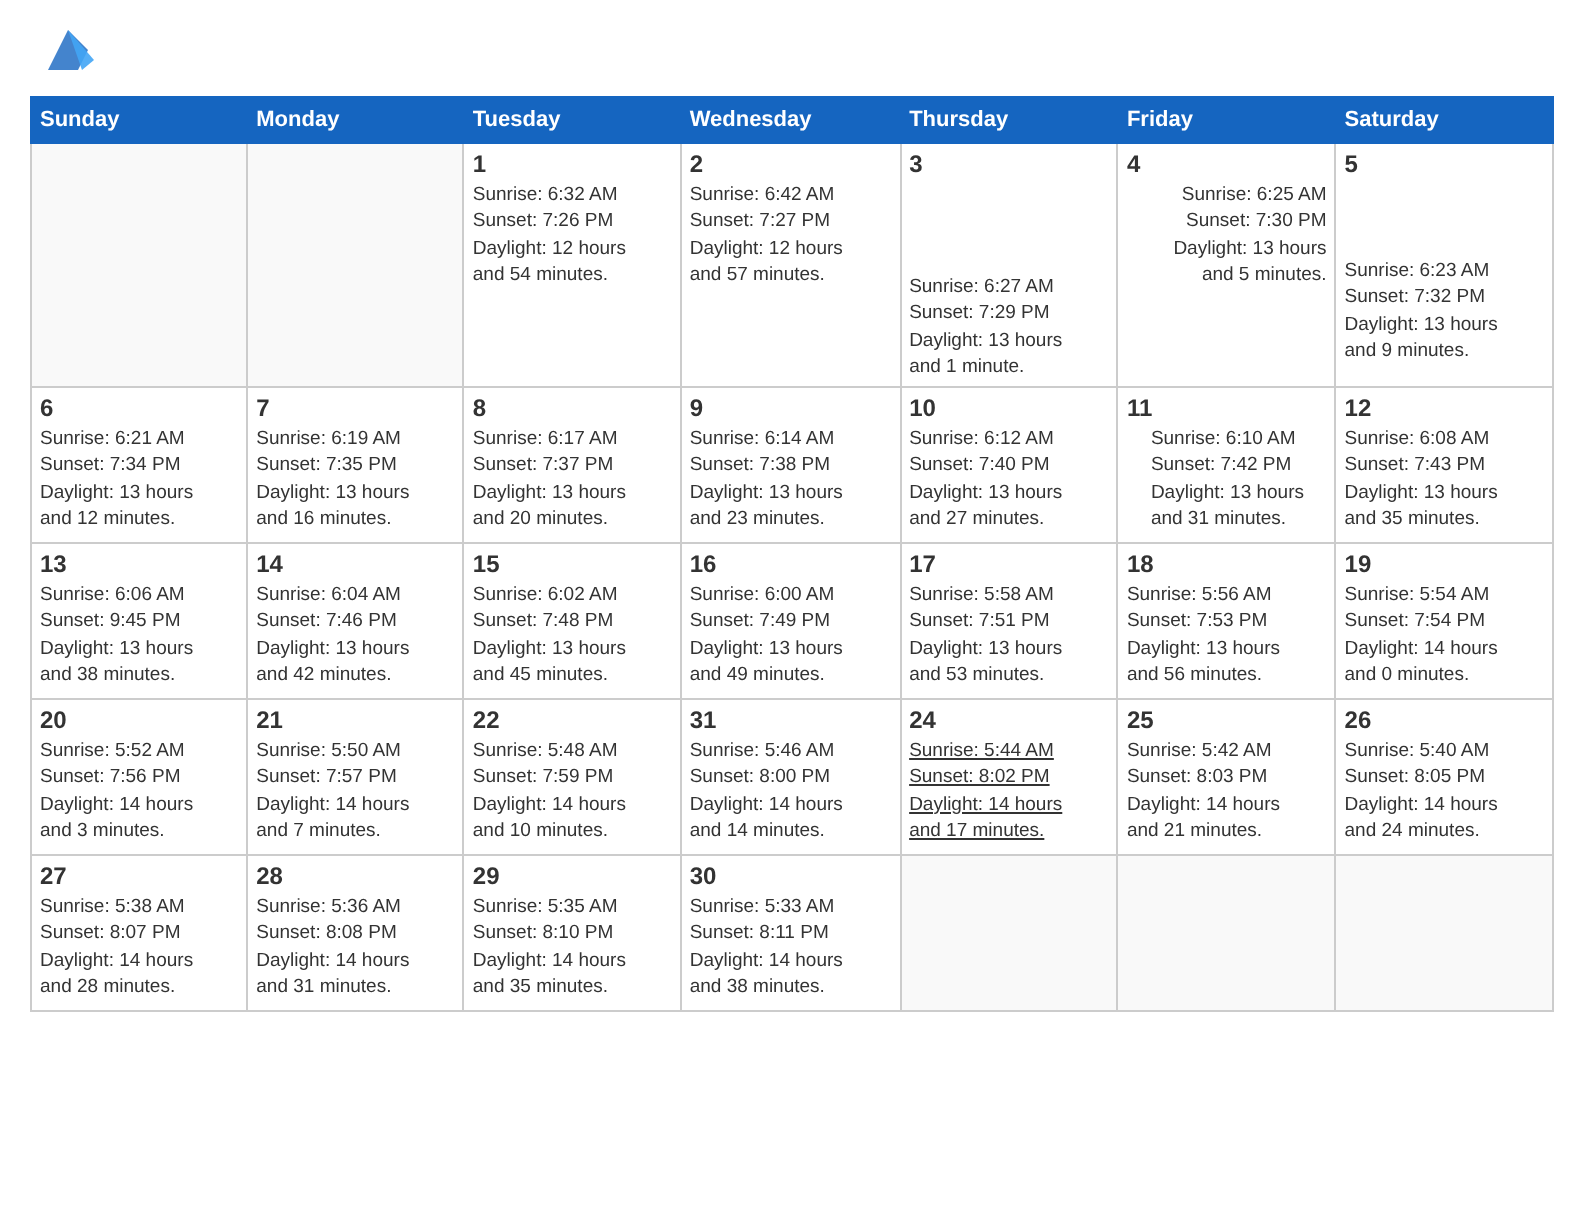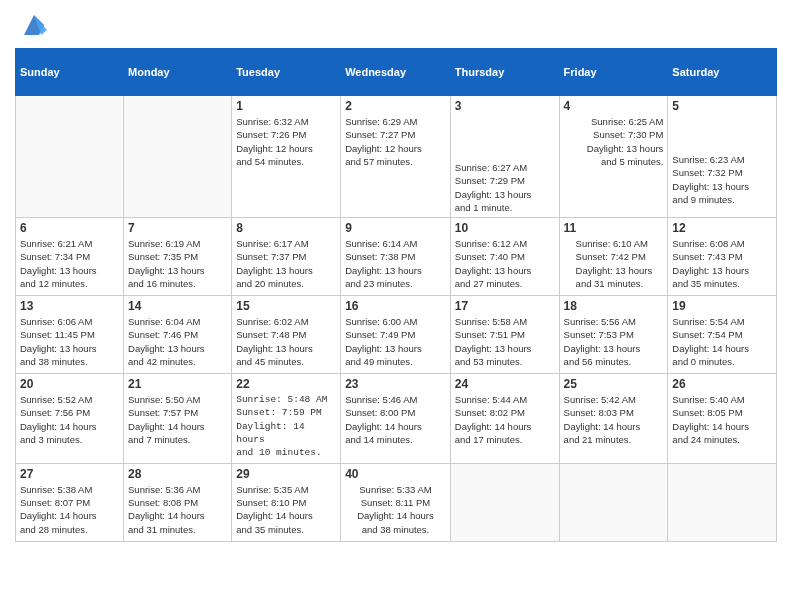--- a/index.html
+++ b/index.html
@@ -58,21 +58,21 @@
       color: #555;
     }
     .calendar {
       width: 100%;
       border-collapse: collapse;
       font-size: 10px;
     }
     .calendar th {
       background: #1565c0;
       color: #fff;
-      padding: 17px 4px;
+      padding: 5px 4px;
       text-align: left;
       font-size: 11px;
       font-weight: bold;
       border: 1px solid #1565c0;
     }
     .calendar td {
       border: 1px solid #ccc;
       vertical-align: top;
       padding: 3px 4px;
       width: 113px;
@@ -133,21 +133,21 @@
           <td class="empty-cell"></td>
           <td>
             <span class="day-num">1</span>
             <div class="day-info" style="white-space: pre-line;">Sunrise: 6:32 AM
 Sunset: 7:26 PM
 Daylight: 12 hours
 and 54 minutes.</div>
           </td>
           <td>
             <span class="day-num">2</span>
-            <div class="day-info" style="white-space: pre-line;">Sunrise: 6:29 AM
+            <div class="day-info" style="white-space: pre-line;">Sunrise: 6:42 AM
 Sunset: 7:27 PM
 Daylight: 12 hours
 and 57 minutes.</div>
           </td>
           <td>
             <span class="day-num">3</span>
             <div class="day-info" style="white-space: pre-line; margin-top: 48px;">Sunrise: 6:27 AM
 Sunset: 7:29 PM
 Daylight: 13 hours
 and 1 minute.</div>
@@ -215,21 +215,21 @@
             <div class="day-info" style="white-space: pre-line;">Sunrise: 6:08 AM
 Sunset: 7:43 PM
 Daylight: 13 hours
 and 35 minutes.</div>
           </td>
         </tr>
         <tr>
           <td>
             <span class="day-num">13</span>
             <div class="day-info" style="white-space: pre-line;">Sunrise: 6:06 AM
-Sunset: 11:45 PM
+Sunset: 9:45 PM
 Daylight: 13 hours
 and 38 minutes.</div>
           </td>
           <td>
             <span class="day-num">14</span>
             <div class="day-info" style="white-space: pre-line;">Sunrise: 6:04 AM
 Sunset: 7:46 PM
 Daylight: 13 hours
 and 42 minutes.</div>
           </td>
@@ -279,35 +279,35 @@
           </td>
           <td>
             <span class="day-num">21</span>
             <div class="day-info" style="white-space: pre-line;">Sunrise: 5:50 AM
 Sunset: 7:57 PM
 Daylight: 14 hours
 and 7 minutes.</div>
           </td>
           <td>
             <span class="day-num">22</span>
-            <div class="day-info" style="white-space: pre-line; font-family: Liberation Mono, monospace;">Sunrise: 5:48 AM
+            <div class="day-info" style="white-space: pre-line;">Sunrise: 5:48 AM
 Sunset: 7:59 PM
 Daylight: 14 hours
 and 10 minutes.</div>
           </td>
           <td>
-            <span class="day-num">23</span>
+            <span class="day-num">31</span>
             <div class="day-info" style="white-space: pre-line;">Sunrise: 5:46 AM
 Sunset: 8:00 PM
 Daylight: 14 hours
 and 14 minutes.</div>
           </td>
           <td>
             <span class="day-num">24</span>
-            <div class="day-info" style="white-space: pre-line;">Sunrise: 5:44 AM
+            <div class="day-info" style="white-space: pre-line; text-decoration: underline;">Sunrise: 5:44 AM
 Sunset: 8:02 PM
 Daylight: 14 hours
 and 17 minutes.</div>
           </td>
           <td>
             <span class="day-num">25</span>
             <div class="day-info" style="white-space: pre-line;">Sunrise: 5:42 AM
 Sunset: 8:03 PM
 Daylight: 14 hours
 and 21 minutes.</div>
@@ -336,22 +336,22 @@
 and 31 minutes.</div>
           </td>
           <td>
             <span class="day-num">29</span>
             <div class="day-info" style="white-space: pre-line;">Sunrise: 5:35 AM
 Sunset: 8:10 PM
 Daylight: 14 hours
 and 35 minutes.</div>
           </td>
           <td>
-            <span class="day-num">40</span>
-            <div class="day-info" style="white-space: pre-line; text-align: center;">Sunrise: 5:33 AM
+            <span class="day-num">30</span>
+            <div class="day-info" style="white-space: pre-line;">Sunrise: 5:33 AM
 Sunset: 8:11 PM
 Daylight: 14 hours
 and 38 minutes.</div>
           </td>
           <td class="empty-cell"></td>
           <td class="empty-cell"></td>
           <td class="empty-cell"></td>
         </tr>
       </tbody>
   </table>

